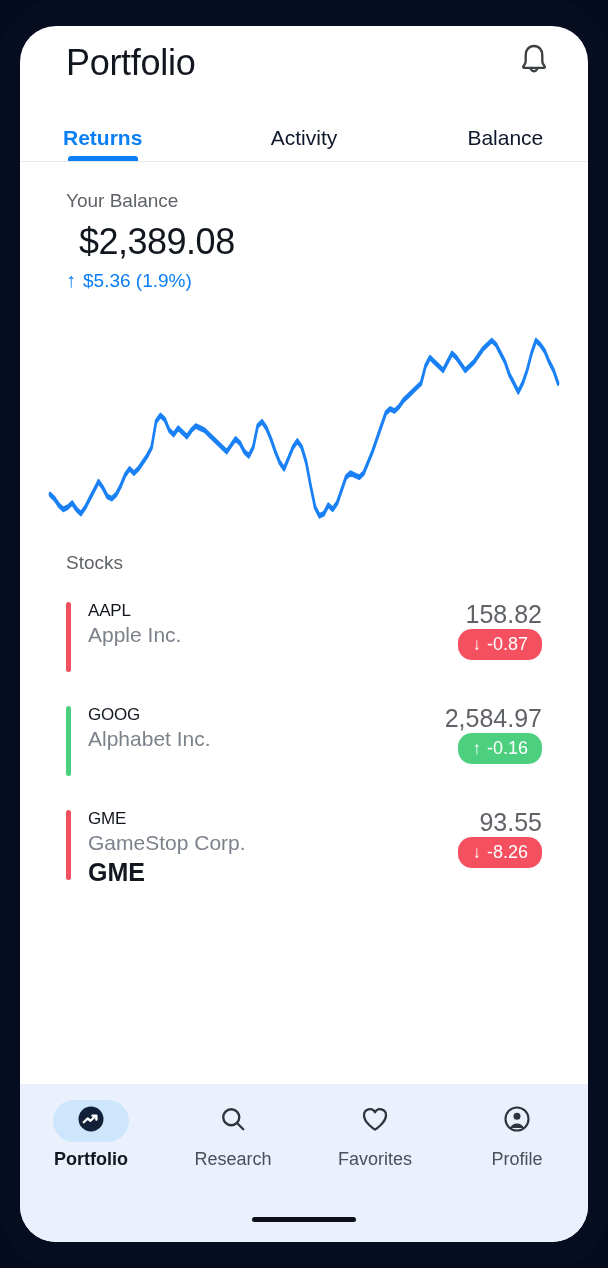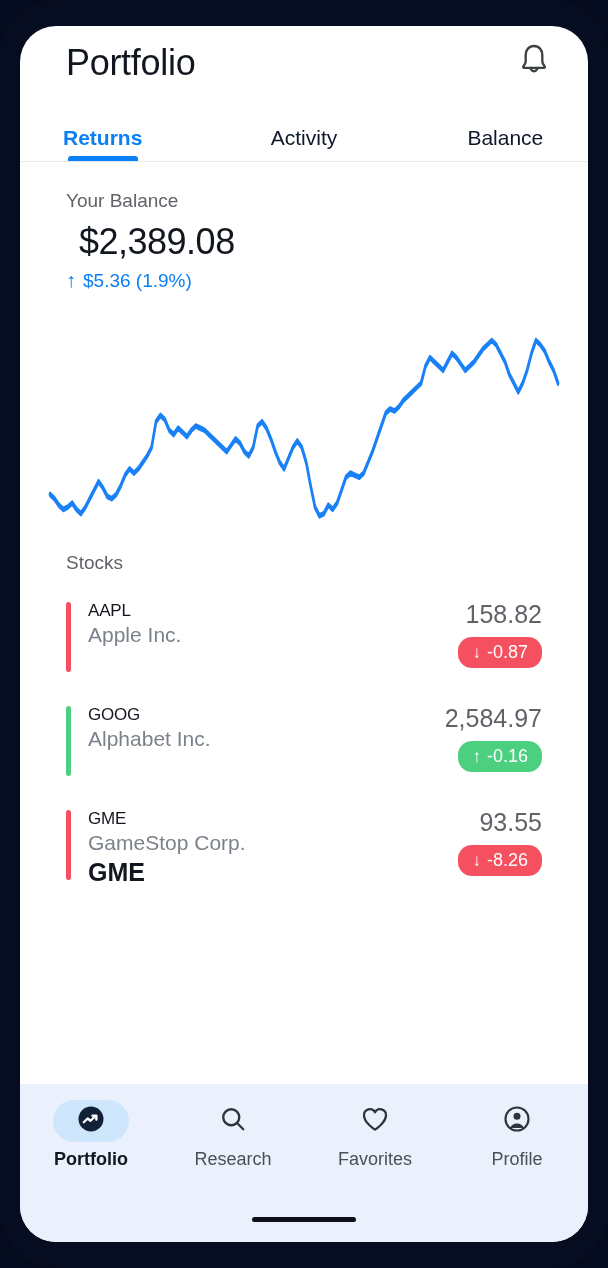--- a/index.html
+++ b/index.html
@@ -189,21 +189,21 @@
   }
   .stock-name {
     font-size: 21px;
     color: #7c828c;
     line-height: 1.3;
   }
   .stock-right {
     display: flex;
     flex-direction: column;
     align-items: flex-end;
-    gap: 8px;
+    gap: 0;
   }
   .stock-price {
     font-size: 25px;
     color: #5f6368;
   }
   .stock-badge {
     display: inline-flex;
     align-items: center;
     gap: 6px;
     padding: 5px 14px;

